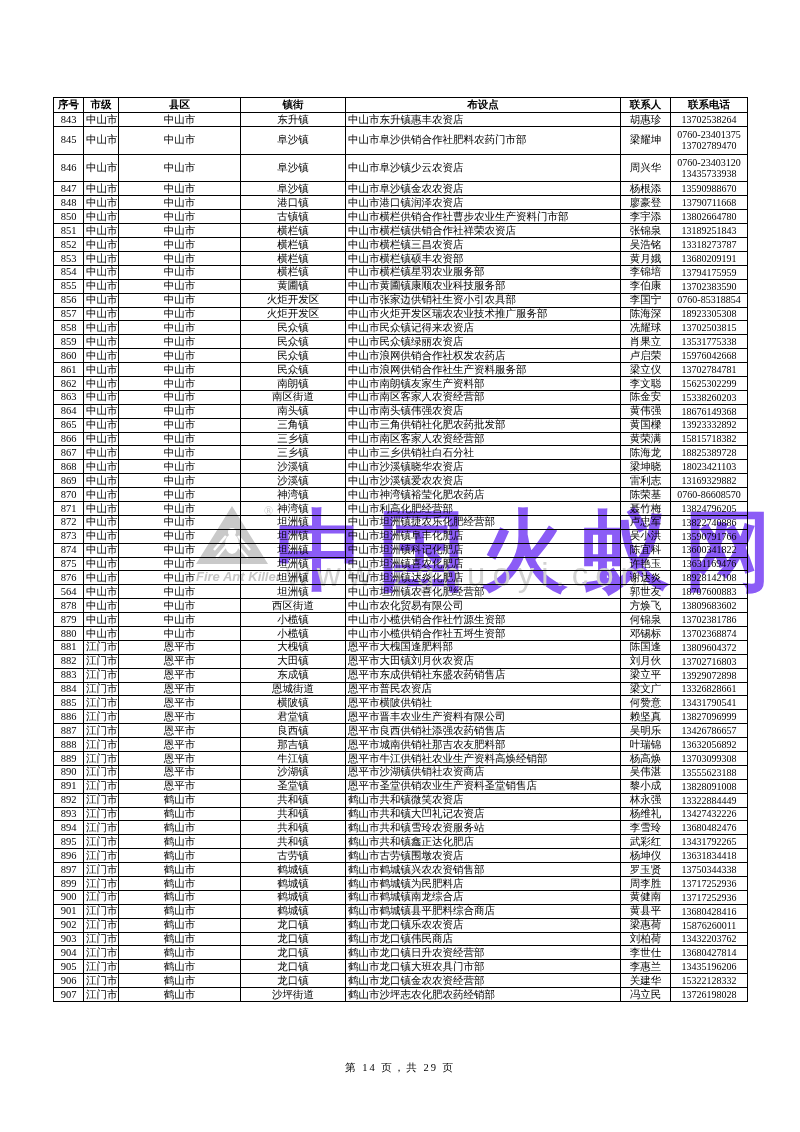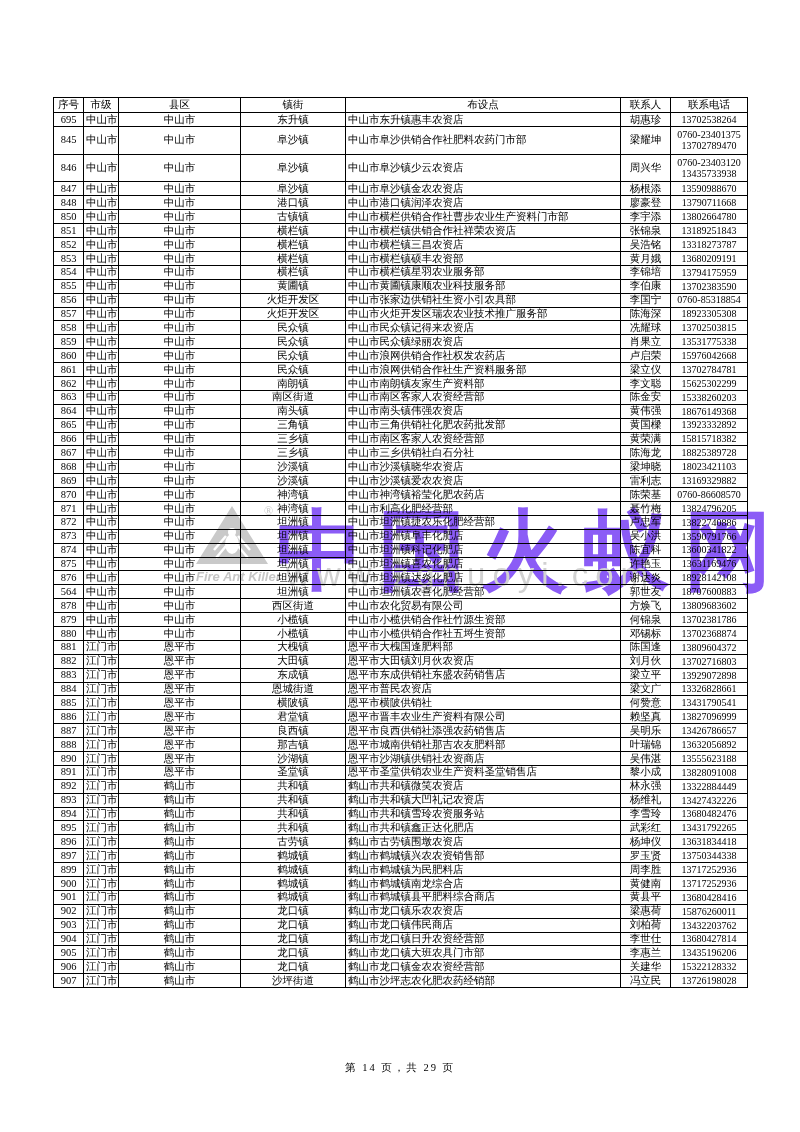--- a/index.html
+++ b/index.html
@@ -18,21 +18,21 @@
           color:#d2d2d2;white-space:nowrap;font-family:"Liberation Sans",sans-serif;}
 
   
   .grid{position:absolute;left:53px;top:97px;width:694px;z-index:1;
         border-collapse:collapse;table-layout:fixed;background:transparent;}
   .grid th,.grid td{border:1px solid #000;padding:0 2px;font-size:10.5px;line-height:1.12;
         text-align:center;overflow:hidden;white-space:nowrap;vertical-align:middle;}
   .grid thead tr{height:15px;}
   .grid tbody tr{height:13.9px;}
   .grid tbody tr.tall{height:27.8px;}
-  .grid th{font-weight:normal;margin-top:20px;}
+  .grid th{font-weight:bold;margin-top:20px;}
   .grid td.c4{text-align:left;}
   .grid td.c6{white-space:pre-line;font-size:10px;letter-spacing:0;}
 
   
   .footer{position:absolute;left:0;top:1061px;width:800px;z-index:1;
           text-align:center;font-size:10.5px;letter-spacing:2px;}
 </style>
 </head>
 <body>
 
@@ -69,21 +69,21 @@
           <th>市级</th>
           <th>县区</th>
           <th>镇街</th>
           <th>布设点</th>
           <th>联系人</th>
           <th>联系电话</th>
         </tr>
     </thead>
     <tbody>
         <tr>
-          <td class="c0">695</td>
+          <td class="c0">843</td>
           <td class="c1">中山市</td>
           <td class="c2">中山市</td>
           <td class="c3">东升镇</td>
           <td class="c4">中山市东升镇惠丰农资店</td>
           <td class="c5">胡惠珍</td>
           <td class="c6">13702538264</td>
         </tr>
         <tr class="tall">
           <td class="c0">845</td>
           <td class="c1">中山市</td>
@@ -467,20 +467,29 @@
         <tr>
           <td class="c0">888</td>
           <td class="c1">江门市</td>
           <td class="c2">恩平市</td>
           <td class="c3">那吉镇</td>
           <td class="c4">恩平市城南供销社那吉农友肥料部</td>
           <td class="c5">叶瑞锦</td>
           <td class="c6">13632056892</td>
         </tr>
         <tr>
+          <td class="c0">889</td>
+          <td class="c1">江门市</td>
+          <td class="c2">恩平市</td>
+          <td class="c3">牛江镇</td>
+          <td class="c4">恩平市牛江供销社农业生产资料高焕经销部</td>
+          <td class="c5">杨高焕</td>
+          <td class="c6">13703099308</td>
+        </tr>
+        <tr>
           <td class="c0">890</td>
           <td class="c1">江门市</td>
           <td class="c2">恩平市</td>
           <td class="c3">沙湖镇</td>
           <td class="c4">恩平市沙湖镇供销社农资商店</td>
           <td class="c5">吴伟湛</td>
           <td class="c6">13555623188</td>
         </tr>
         <tr>
           <td class="c0">891</td>

